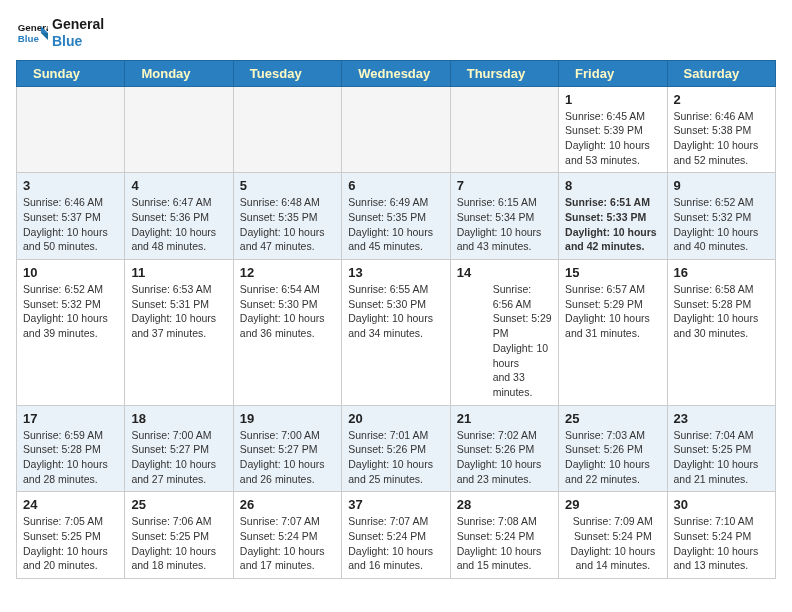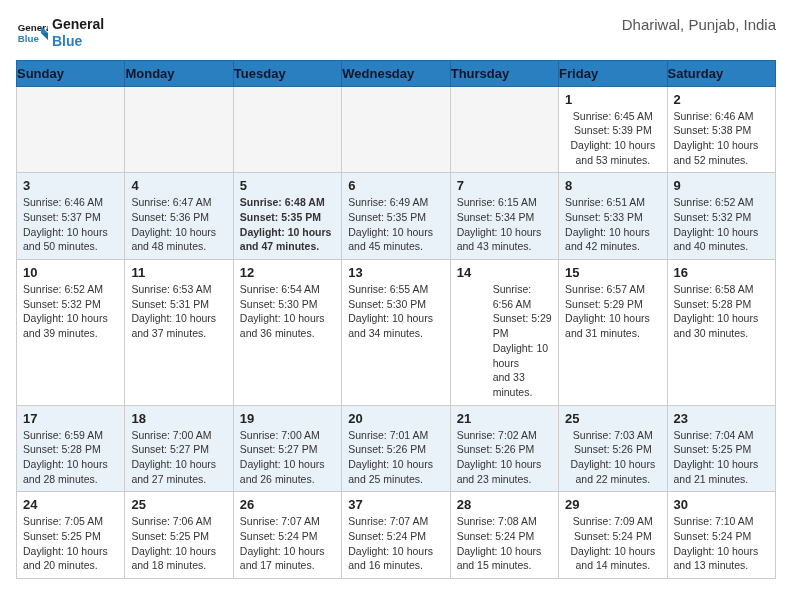--- a/index.html
+++ b/index.html
@@ -37,24 +37,24 @@
       font-size: 15px;
       color: #555;
     }
     .calendar {
       width: 100%;
       border-collapse: collapse;
       border: 1px solid #ccc;
     }
     .calendar th {
       background: #2a7fc1;
-      color: #0f172a;
+      color: #fef9c3;
       font-size: 13px;
       font-weight: bold;
-      padding: 5px 0;
+      padding: 5px 16px;
       text-align: left;
       border: 1px solid #2068a0;
     }
     .calendar td {
       width: calc(100% / 7);
       vertical-align: top;
       padding: 5px 6px;
       border: 1px solid #ccc;
       font-size: 11px;
       color: #222;
@@ -91,21 +91,20 @@
       <text x="2" y="28" font-size="11" font-weight="bold" fill="#2a7fc1" font-family="Arial">Blue</text>
       <polygon points="28,10 36,18 28,18" fill="#2a7fc1"></polygon>
       <polygon points="28,18 36,18 36,26" fill="#1a6fa0"></polygon>
     </svg>
     <div>
       <div style="font-size:14px;font-weight:bold;color:#1a1a1a;line-height:1.2;">General</div>
       <div style="font-size:14px;font-weight:bold;color:#2a7fc1;line-height:1.2;">Blue</div>
     </div>
   </div>
   <div class="title-block">
-    <div class="location">Dhariwal, Punjab, India</div>
   </div>
 </div>
 
 <table class="calendar">
   <thead>
     <tr>
     <th>Sunday</th>
         <th>Monday</th>
         <th>Tuesday</th>
         <th>Wednesday</th>
@@ -116,21 +115,21 @@
   </thead>
   <tbody id="calendar-body">
   <tr>
         <td class="empty"></td>
         <td class="empty"></td>
         <td class="empty"></td>
         <td class="empty"></td>
         <td class="empty"></td>
         <td>
           <span class="day-num">1</span>
-          <div class="day-info" style="white-space: pre-line; text-align: center;">Sunrise: 6:45 AM
+          <div class="day-info" style="white-space: pre-line;">Sunrise: 6:45 AM
 Sunset: 5:39 PM
 Daylight: 10 hours
 and 53 minutes.</div>
         </td>
         <td>
           <span class="day-num">2</span>
           <div class="day-info" style="white-space: pre-line;">Sunrise: 6:46 AM
 Sunset: 5:38 PM
 Daylight: 10 hours
 and 52 minutes.</div>
@@ -146,42 +145,42 @@
         </td>
         <td>
           <span class="day-num">4</span>
           <div class="day-info" style="white-space: pre-line;">Sunrise: 6:47 AM
 Sunset: 5:36 PM
 Daylight: 10 hours
 and 48 minutes.</div>
         </td>
         <td>
           <span class="day-num">5</span>
-          <div class="day-info" style="white-space: pre-line; font-weight: bold;">Sunrise: 6:48 AM
+          <div class="day-info" style="white-space: pre-line;">Sunrise: 6:48 AM
 Sunset: 5:35 PM
 Daylight: 10 hours
 and 47 minutes.</div>
         </td>
         <td>
           <span class="day-num">6</span>
           <div class="day-info" style="white-space: pre-line;">Sunrise: 6:49 AM
 Sunset: 5:35 PM
 Daylight: 10 hours
 and 45 minutes.</div>
         </td>
         <td>
           <span class="day-num">7</span>
           <div class="day-info" style="white-space: pre-line;">Sunrise: 6:15 AM
 Sunset: 5:34 PM
 Daylight: 10 hours
 and 43 minutes.</div>
         </td>
         <td>
           <span class="day-num">8</span>
-          <div class="day-info" style="white-space: pre-line;">Sunrise: 6:51 AM
+          <div class="day-info" style="white-space: pre-line; font-weight: bold;">Sunrise: 6:51 AM
 Sunset: 5:33 PM
 Daylight: 10 hours
 and 42 minutes.</div>
         </td>
         <td>
           <span class="day-num">9</span>
           <div class="day-info" style="white-space: pre-line;">Sunrise: 6:52 AM
 Sunset: 5:32 PM
 Daylight: 10 hours
 and 40 minutes.</div>
@@ -269,21 +268,21 @@
         </td>
         <td>
           <span class="day-num">21</span>
           <div class="day-info" style="white-space: pre-line;">Sunrise: 7:02 AM
 Sunset: 5:26 PM
 Daylight: 10 hours
 and 23 minutes.</div>
         </td>
         <td>
           <span class="day-num">25</span>
-          <div class="day-info" style="white-space: pre-line; text-align: center;">Sunrise: 7:03 AM
+          <div class="day-info" style="white-space: pre-line;">Sunrise: 7:03 AM
 Sunset: 5:26 PM
 Daylight: 10 hours
 and 22 minutes.</div>
         </td>
         <td>
           <span class="day-num">23</span>
           <div class="day-info" style="white-space: pre-line;">Sunrise: 7:04 AM
 Sunset: 5:25 PM
 Daylight: 10 hours
 and 21 minutes.</div>

